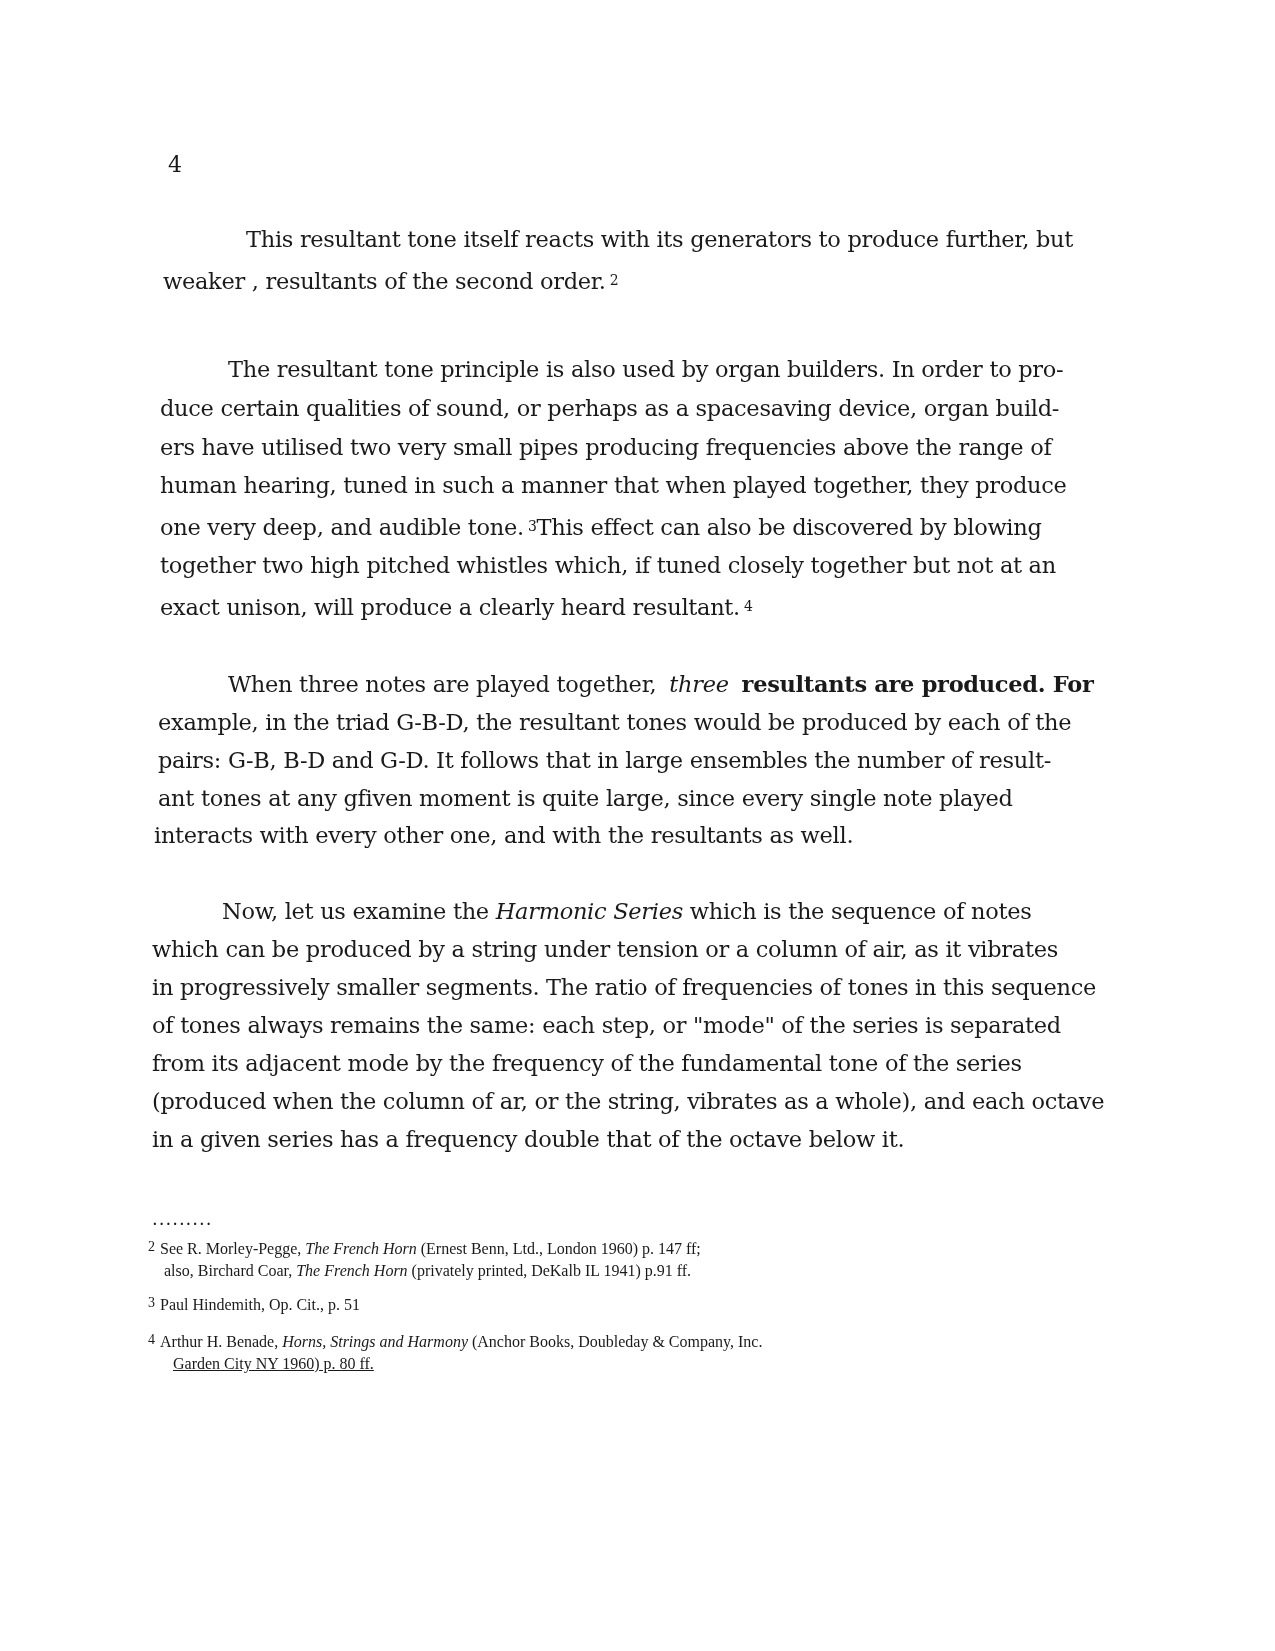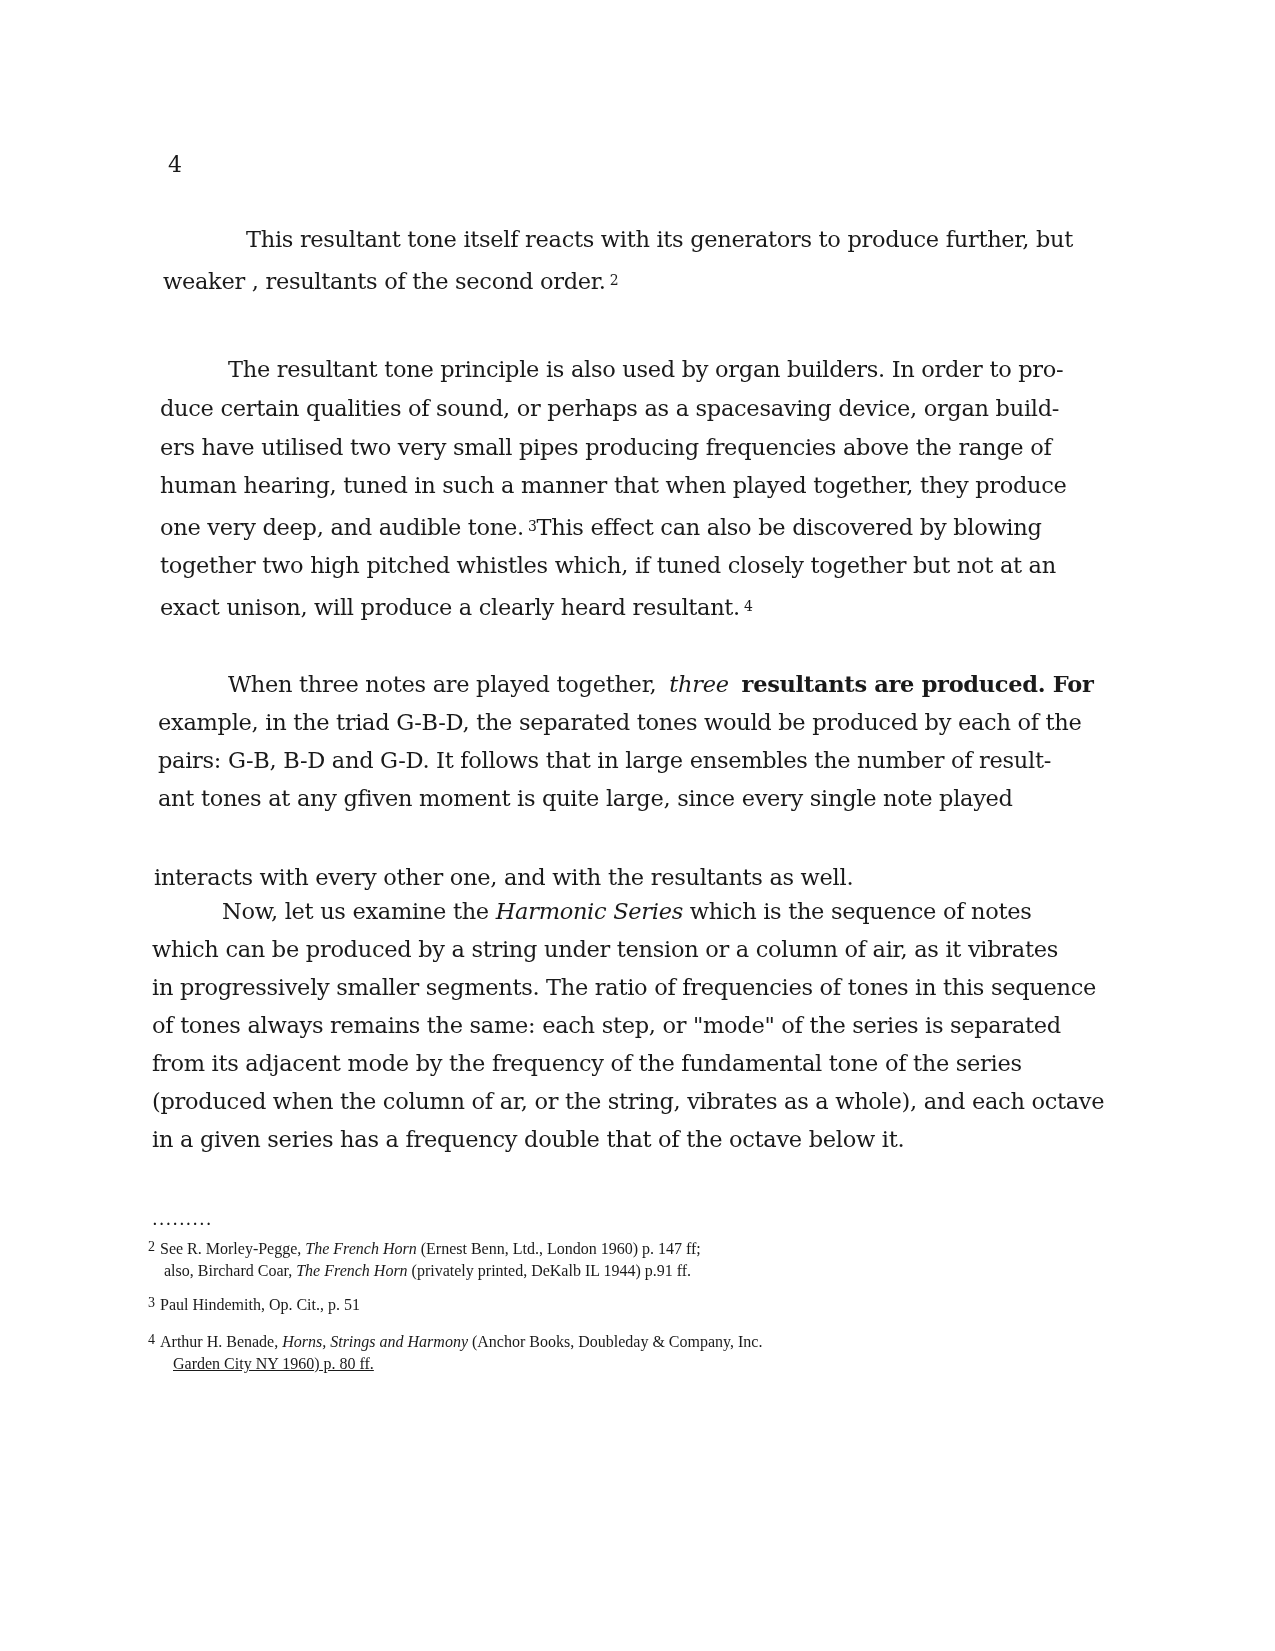--- a/index.html
+++ b/index.html
@@ -29,40 +29,40 @@
     <div class="line" style="left:160px;top:395px;">duce certain qualities of sound, or perhaps as a spacesaving device, organ build-</div>
     <div class="line" style="left:160px;top:434px;">ers have utilised two very small pipes producing frequencies above the range of</div>
     <div class="line" style="left:160px;top:472px;">human hearing, tuned in such a manner that when played together, they produce</div>
     <div class="line" style="left:160px;top:514px;"><span>one very deep, and audible tone.</span><span class="sup">3</span><span style="margin-left:0;">This effect can also be discovered by blowing</span></div>
     <div class="line" style="left:160px;top:552px;">together two high pitched whistles which, if tuned closely together but not at an</div>
     <div class="line" style="left:160px;top:594px;"><span>exact unison, will produce a clearly heard resultant.</span><span class="sup">4</span></div>
   </div>
 
   <div>
     <div class="line" style="left:228px;top:671px;"><span>When three notes are played together,</span> <span class="italic" style="margin-left:6px;">three</span> <span style="margin-left:6px;font-weight:bold;">resultants are produced.  For</span></div>
-    <div class="line" style="left:158px;top:709px;">example, in the triad G-B-D, the separated tones would be produced by each of the</div>
+    <div class="line" style="left:158px;top:709px;">example, in the triad G-B-D, the resultant tones would be produced by each of the</div>
     <div class="line" style="left:158px;top:747px;">pairs:  G-B, B-D and G-D.  It follows that in large ensembles the number of result-</div>
     <div class="line" style="left:158px;top:785px;">ant tones at any gfiven moment is quite large, since every single note played</div>
-    <div class="line" style="left:154px;top:822px;margin-top:42px;">interacts with every other one, and with the resultants as well.</div>
+    <div class="line" style="left:154px;top:822px;">interacts with every other one, and with the resultants as well.</div>
   </div>
 
   <div>
     <div class="line" style="left:222px;top:898px;"><span>Now, let us examine the</span> <span class="italic">Harmonic Series</span> <span>which is the sequence of notes</span></div>
     <div class="line" style="left:152px;top:936px;">which can be produced by a string under tension or a column of air, as it vibrates</div>
     <div class="line" style="left:152px;top:974px;">in progressively smaller segments.  The ratio of frequencies of tones in this sequence</div>
     <div class="line" style="left:152px;top:1012px;">of tones always remains the same:  each step, or "mode" of the series is separated</div>
     <div class="line" style="left:152px;top:1050px;">from its adjacent mode by the frequency of the fundamental tone of the series</div>
     <div class="line" style="left:152px;top:1088px;">(produced when the column of ar, or the string, vibrates as a whole), and each octave</div>
     <div class="line" style="left:152px;top:1126px;">in a given series has a frequency double that of the octave below it.</div>
   </div>
 
   <div class="rule">.........</div>
 
   <div>
     <div class="fn" style="left:148px;top:1240px;"><span class="num">2</span><span>See R. Morley-Pegge,</span> <span class="italic">The French Horn</span> <span>(Ernest Benn, Ltd., London 1960)  p. 147 ff;</span></div>
-    <div class="fn" style="left:164px;top:1262px;"><span>also, Birchard Coar,</span> <span class="italic">The French Horn</span> <span>(privately printed, DeKalb IL 1944) p.91 ff.</span></div>
+    <div class="fn" style="left:164px;top:1262px;"><span>also, Birchard Coar,</span> <span class="italic">The French Horn</span> <span>(privately printed, DeKalb IL 1941) p.91 ff.</span></div>
 
     <div class="fn" style="left:148px;top:1296px;"><span class="num">3</span><span>Paul Hindemith, Op. Cit., p. 51</span></div>
 
     <div class="fn" style="left:148px;top:1333px;"><span class="num">4</span><span>Arthur H. Benade,</span> <span class="italic">Horns, Strings and Harmony</span><span> (Anchor Books, Doubleday &amp; Company, Inc.</span></div>
     <div class="fn" style="left:173px;top:1355px;text-decoration:underline;"><span>Garden City NY  1960)  p. 80 ff.</span></div>
   </div>
 </div>
 
 </body></html>

